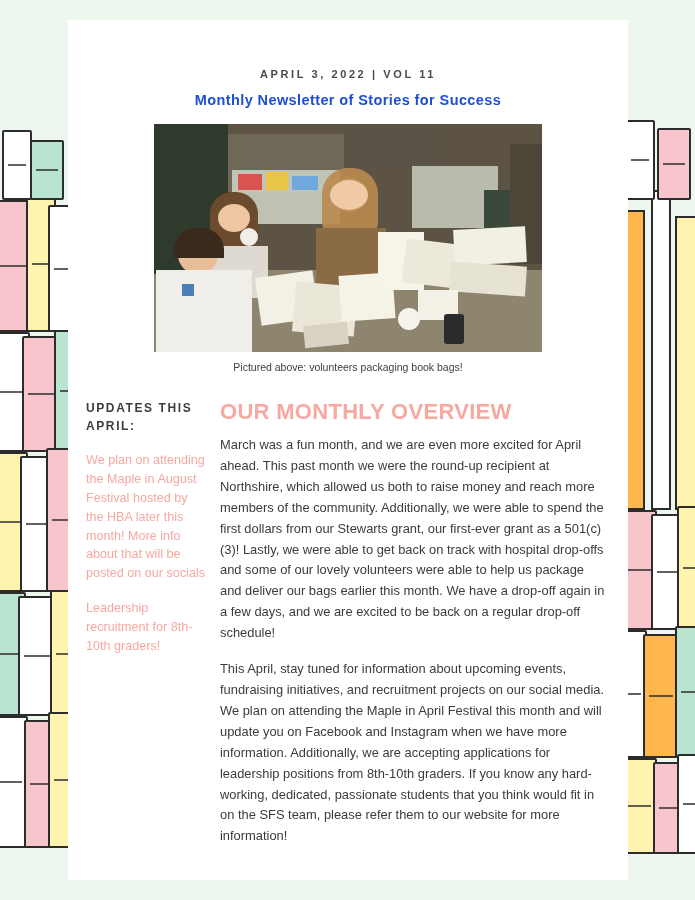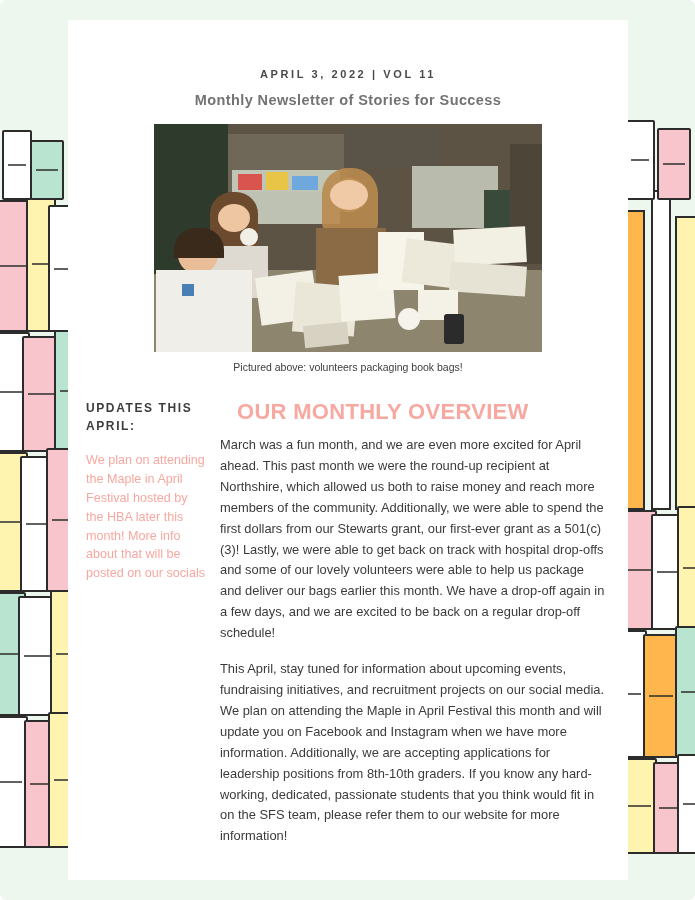--- a/index.html
+++ b/index.html
@@ -12,21 +12,20 @@
     font-family: "Liberation Sans", sans-serif;
     background: #ffffff;
   }
 
   #page {
     position: relative;
     width: 695px;
     height: 900px;
     background: #eef7ee;
     overflow: hidden;
-    border-radius: 6px;
   }
 
   
   .border-art {
     position: absolute;
     top: 0;
     height: 900px;
     overflow: hidden;
   }
   .border-left  { left: 0;  width: 78px; }
@@ -79,21 +78,21 @@
     font-weight: bold;
     font-size: 62px;
     color: #4b4b4b;
     margin-top: 16px;
     line-height: 1.05;
     letter-spacing: 1px;
   }
 
   .subtitle {
     text-align: center;
-    color: #737373;
+    color: #1d4ed8;
     font-size: 14.5px;
     font-weight: bold;
     letter-spacing: .4px;
     margin-top: 12px;
   }
 
   
   .photo-wrap {
     margin: 16px auto 16px;
     width: 388px;
@@ -139,21 +138,21 @@
     line-height: 1.5;
     margin-top: 16px;
   }
   .updates-body p { margin: 0 0 16px 0; }
 
   .section-title {
     color: #f7a8a0;
     font-size: 22px;
     font-weight: bold;
     letter-spacing: .3px;
-    margin: 0 0 10px 17px;
+    margin: 0 0 10px 0;
   }
   .body-text {
     color: #3b3b3b;
     font-size: 12.9px;
     line-height: 1.62;
     margin: 0 0 15px 0;
   }
 
   
   .ph { position: absolute; }
@@ -263,21 +262,22 @@
         <div class="ph" style="left:150px; top:200px; width:44px; height:22px; background:#d8d2c2; transform:rotate(-6deg);"></div>
       </div>
       <div class="caption">Pictured above: volunteers packaging book bags!</div>
     </div>
 
     <div class="columns">
 
       <div class="col-left">
         <div class="updates-head">UPDATES THIS APRIL:</div>
         <div class="updates-body">
-          <p>We plan on attending the Maple in April Festival hosted by the HBA later this month! More info about that will be posted on our socials</p>
+          <p>We plan on attending the Maple in August Festival hosted by the HBA later this month! More info about that will be posted on our socials</p>
+          <p>Leadership recruitment for 8th-10th graders!</p>
         </div>
       </div>
 
       <div class="col-right">
         <h2 class="section-title">OUR MONTHLY OVERVIEW</h2>
         <p class="body-text">March was a fun month, and we are even more excited for April ahead. This past month we were the round-up recipient at Northshire, which allowed us both to raise money and reach more members of the community. Additionally, we were able to spend the first dollars from our Stewarts grant, our first-ever grant as a 501(c)(3)! Lastly, we were able to get back on track with hospital drop-offs and some of our lovely volunteers were able to help us package and deliver our bags earlier this month. We have a drop-off again in a few days, and we are excited to be back on a regular drop-off schedule!</p>
         <p class="body-text">This April, stay tuned for information about upcoming events, fundraising initiatives, and recruitment projects on our social media. We plan on attending the Maple in April Festival this month and will update you on Facebook and Instagram when we have more information. Additionally, we are accepting applications for leadership positions from 8th-10th graders. If you know any hard-working, dedicated, passionate students that you think would fit in on the SFS team, please refer them to our website for more information!</p>
       </div>
 
     </div>

